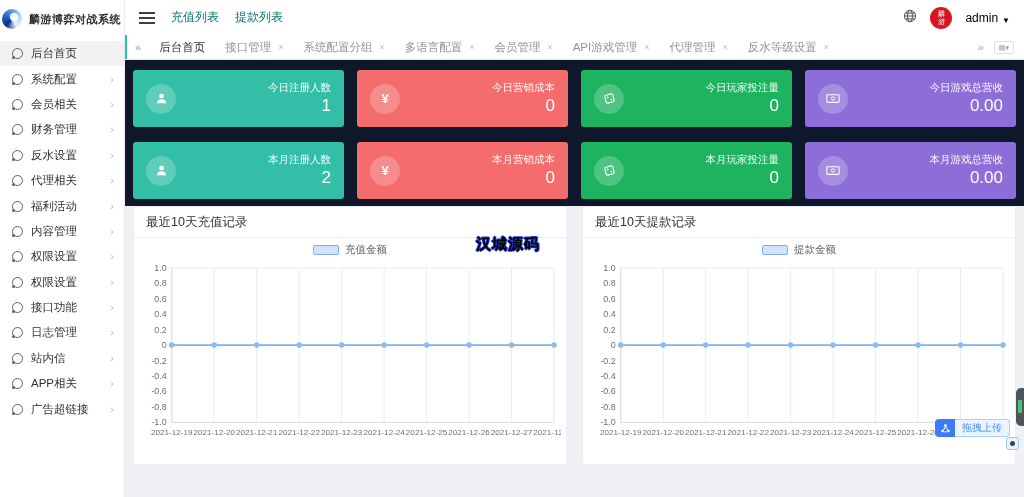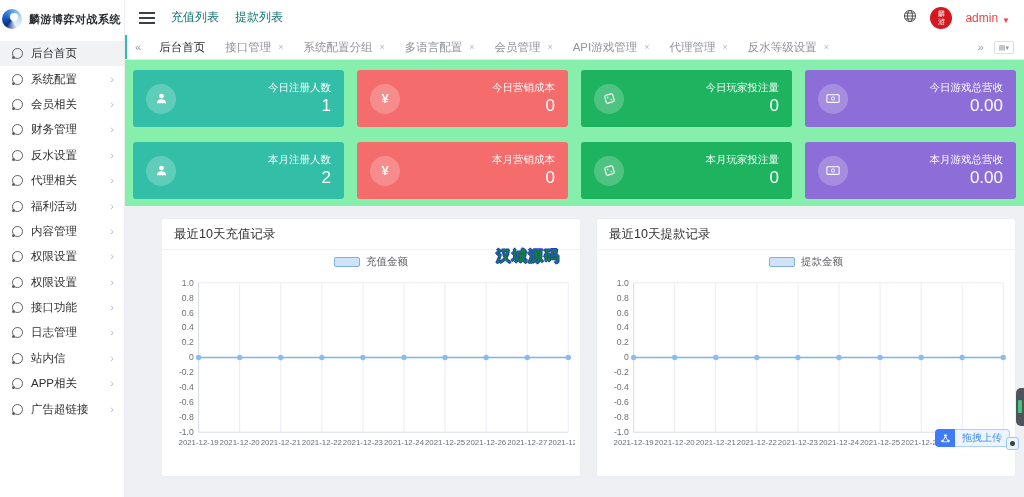--- a/index.html
+++ b/index.html
@@ -24,55 +24,55 @@
   
   .main { flex:1; display:flex; flex-direction:column; min-width:0; }
 
   .topbar { height:35px; background:#fff; display:flex; align-items:center; gap:16px; padding:0 14px; }
   .hamburger { width:16px; height:12px; border-top:2px solid #3c4146; border-bottom:2px solid #3c4146; position:relative; cursor:pointer; }
   .hamburger::after { content:''; position:absolute; left:0; right:0; top:3px; height:2px; background:#3c4146; }
   .top-link { color:#0f766e; font-size:12px; cursor:pointer; }
   .topbar-right { margin-left:auto; display:flex; align-items:center; gap:13px; }
   .avatar { width:22px; height:22px; border-radius:50%; background:#d8161f; color:#fff; display:flex; align-items:center; justify-content:center; overflow:hidden; cursor:pointer; }
   .avatar span { width:9px; font-size:7px; line-height:1.1; word-break:break-all; text-align:center; }
-  .admin-wrap { display:flex; align-items:flex-end; gap:4px; color:#ef4444; font-size:12px; cursor:pointer; }
+  .admin-wrap { display:flex; align-items:flex-end; gap:4px; color:#000000; font-size:12px; cursor:pointer; }
   .caret-down { font-size:8px; }
 
   .tabbar { height:25px; background:#fff; border-bottom:1px solid #e6e9ee; display:flex; align-items:center; }
   .tab-accent { width:2px; height:100%; background:#2cc0a9; flex:0 0 2px; }
   .tab-nav-btn { color:#9aa0a6; font-size:11px; padding:0 8px; cursor:pointer; line-height:1; }
   .tabs { display:flex; align-items:center; flex:1; }
   .tab { display:flex; align-items:center; gap:7px; margin:0 10px; font-size:11.5px; color:#909399; cursor:pointer; white-space:nowrap; }
   .tab.active { color:#303133; }
   .tab-close { font-size:9px; color:#b7bbc0; line-height:1; }
   .tab-menu { border:1px solid #dcdfe6; border-radius:2px; color:#909399; font-size:7px; padding:2px 4px; margin:0 10px 0 2px; cursor:pointer; line-height:1; }
 
   
   .content { flex:1; background:#eef0f4; position:relative; }
-  .cards-section { background:#86efac; padding:10px 8px 7px; display:grid; grid-template-columns:repeat(4,1fr); gap:15px 13px; }
+  .cards-section { background:#0f172a; padding:10px 8px 7px; display:grid; grid-template-columns:repeat(4,1fr); gap:15px 13px; }
   .card { height:57px; border-radius:3px; color:#fff; display:flex; align-items:center; justify-content:space-between; padding:0 13px; }
   .c-teal { background:#33bfa7; } .c-red { background:#f56c6c; } .c-green { background:#1db35f; } .c-purple { background:#8d6ed8; }
   .icon-circle { width:30px; height:30px; border-radius:50%; background:rgba(255,255,255,.22); display:flex; align-items:center; justify-content:center; }
   .yen-glyph { color:#fff; font-size:13px; font-weight:700; }
   .meta { text-align:right; display:flex; flex-direction:column; gap:1px; }
   .card .label { font-size:10.5px; opacity:.96; }
   .card .value { font-size:17px; }
 
-  .charts-section { padding:12px 8px 0; display:grid; grid-template-columns:1fr 1fr; gap:15px;margin-left:28px; }
+  .charts-section { padding:0 8px 0; display:grid; grid-template-columns:1fr 1fr; gap:15px; }
   .panel { background:#fff; border:1px solid #ebeef5; border-radius:3px; position:relative; }
   .panel-header { padding:7px 12px 6px; font-size:12.5px; color:#303133; border-bottom:1px solid #f0f1f3; }
   .panel-body { padding:3px 5px 5px; }
   .legend-row { height:18px; display:flex; align-items:center; justify-content:center; gap:6px; font-size:10.5px; color:#606266; cursor:pointer; }
   .legend-swatch { width:26px; height:10px; background:#cfe4fa; border:1px solid #7fb0e0; border-radius:2px; }
   .chart-canvas { width:100%; }
-  .watermark { position:absolute; top:28px; right:20px; font-size:15px; font-weight:800; letter-spacing:1px; color:#15803d;
+  .watermark { position:absolute; top:28px; right:26px; font-size:15px; font-weight:800; letter-spacing:1px; color:#000000;
     text-shadow:-1px 0 #2438d8, 1px 0 #2438d8, 0 -1px #2438d8, 0 1px #2438d8; z-index:3; }
 
   
-  .upload-widget { position:absolute; right:14px; bottom:50px; display:flex; align-items:stretch; height:18px; z-index:5; cursor:pointer; }
+  .upload-widget { position:absolute; right:14px; bottom:60px; display:flex; align-items:stretch; height:18px; z-index:5; cursor:pointer; }
   .upload-icon-box { width:20px; background:#3e7bfa; border-radius:4px 0 0 4px; display:flex; align-items:center; justify-content:center; }
   .upload-btn { background:#ecf5ff; border:1px solid #a9d0f5; border-left:none; border-radius:0 4px 4px 0; color:#3e8df7; font-size:10px; display:flex; align-items:center; padding:0 7px; white-space:nowrap; }
   .edge-dark { position:absolute; right:-4px; top:388px; width:12px; height:38px; background:#4d545c; border-radius:5px; z-index:5; cursor:pointer; }
   .edge-dark::after { content:''; position:absolute; left:2px; top:12px; width:4px; height:13px; background:#49c178; border-radius:1px; }
   .edge-blue { position:absolute; right:5px; top:437px; width:13px; height:13px; background:#eaf4ff; border:1px solid #9cc8f0; border-radius:3px; z-index:5; cursor:pointer; }
   .edge-blue::after { content:''; position:absolute; left:3px; top:3px; width:5px; height:5px; background:#3c4146; border-radius:50%; }
 </style>
 </head>
 <body>
 

